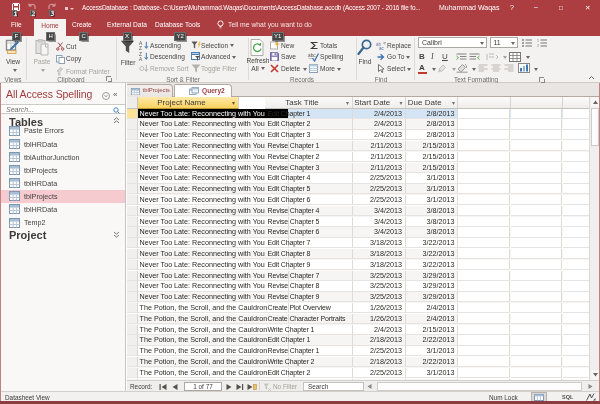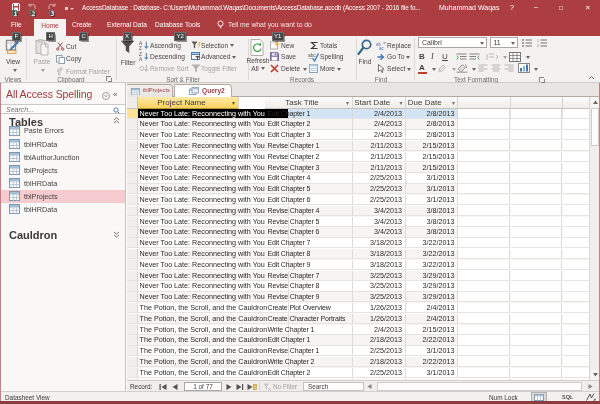--- a/index.html
+++ b/index.html
@@ -432,21 +432,31 @@
 <div class="navitem" style="top:119.9px">
         <svg class="ni" width="11" height="10" viewBox="0 0 11 10">
           <rect x="0.5" y="0.5" width="10" height="9" fill="#fff" stroke="#7e97b0"></rect>
           <rect x="1" y="1" width="9" height="2.6" fill="#a8bed4"></rect>
           <line x1="4.2" y1="3.5" x2="4.2" y2="9.5" stroke="#b7c6d6" stroke-width="1"></line>
           <line x1="7.4" y1="3.5" x2="7.4" y2="9.5" stroke="#b7c6d6" stroke-width="1"></line>
           <line x1="0.5" y1="6.5" x2="10.5" y2="6.5" stroke="#b7c6d6" stroke-width="1"></line>
         </svg>
         <span>tblHRData</span>
       </div>
-  <div class="navgrp" style="top:146px;">Cauldron</div>
+<div class="navitem" style="top:133.0px">
+        <svg class="ni" width="11" height="10" viewBox="0 0 11 10">
+          <rect x="0.5" y="0.5" width="10" height="9" fill="#fff" stroke="#7e97b0"></rect>
+          <rect x="1" y="1" width="9" height="2.6" fill="#a8bed4"></rect>
+          <line x1="4.2" y1="3.5" x2="4.2" y2="9.5" stroke="#b7c6d6" stroke-width="1"></line>
+          <line x1="7.4" y1="3.5" x2="7.4" y2="9.5" stroke="#b7c6d6" stroke-width="1"></line>
+          <line x1="0.5" y1="6.5" x2="10.5" y2="6.5" stroke="#b7c6d6" stroke-width="1"></line>
+        </svg>
+        <span>Temp2</span>
+      </div>
+  <div class="navgrp" style="top:146px;">Project</div>
   <svg class="abs" style="left:112px;top:148px" width="7" height="7" viewBox="0 0 7 7">
         <path d="M1 1 L3.5 3.2 L6 1 M1 4 L3.5 6.2 L6 4" fill="none" stroke="#6a6662" stroke-width="0.9"></path>
       </svg>
 </div>
 
 <div id="sheetarea">
   <div id="tabbar">
     <div class="dtab" style="left:-1px;width:47px;background:linear-gradient(#f2efec,#e9e5e2);">
       <svg style="position:absolute;left:4px;top:3px" width="9" height="7.5" viewBox="0 0 9 7.5">
             <rect x="0.5" y="0.5" width="8" height="6.5" fill="#fff" stroke="#7e97b0" stroke-width="0.8"></rect>

